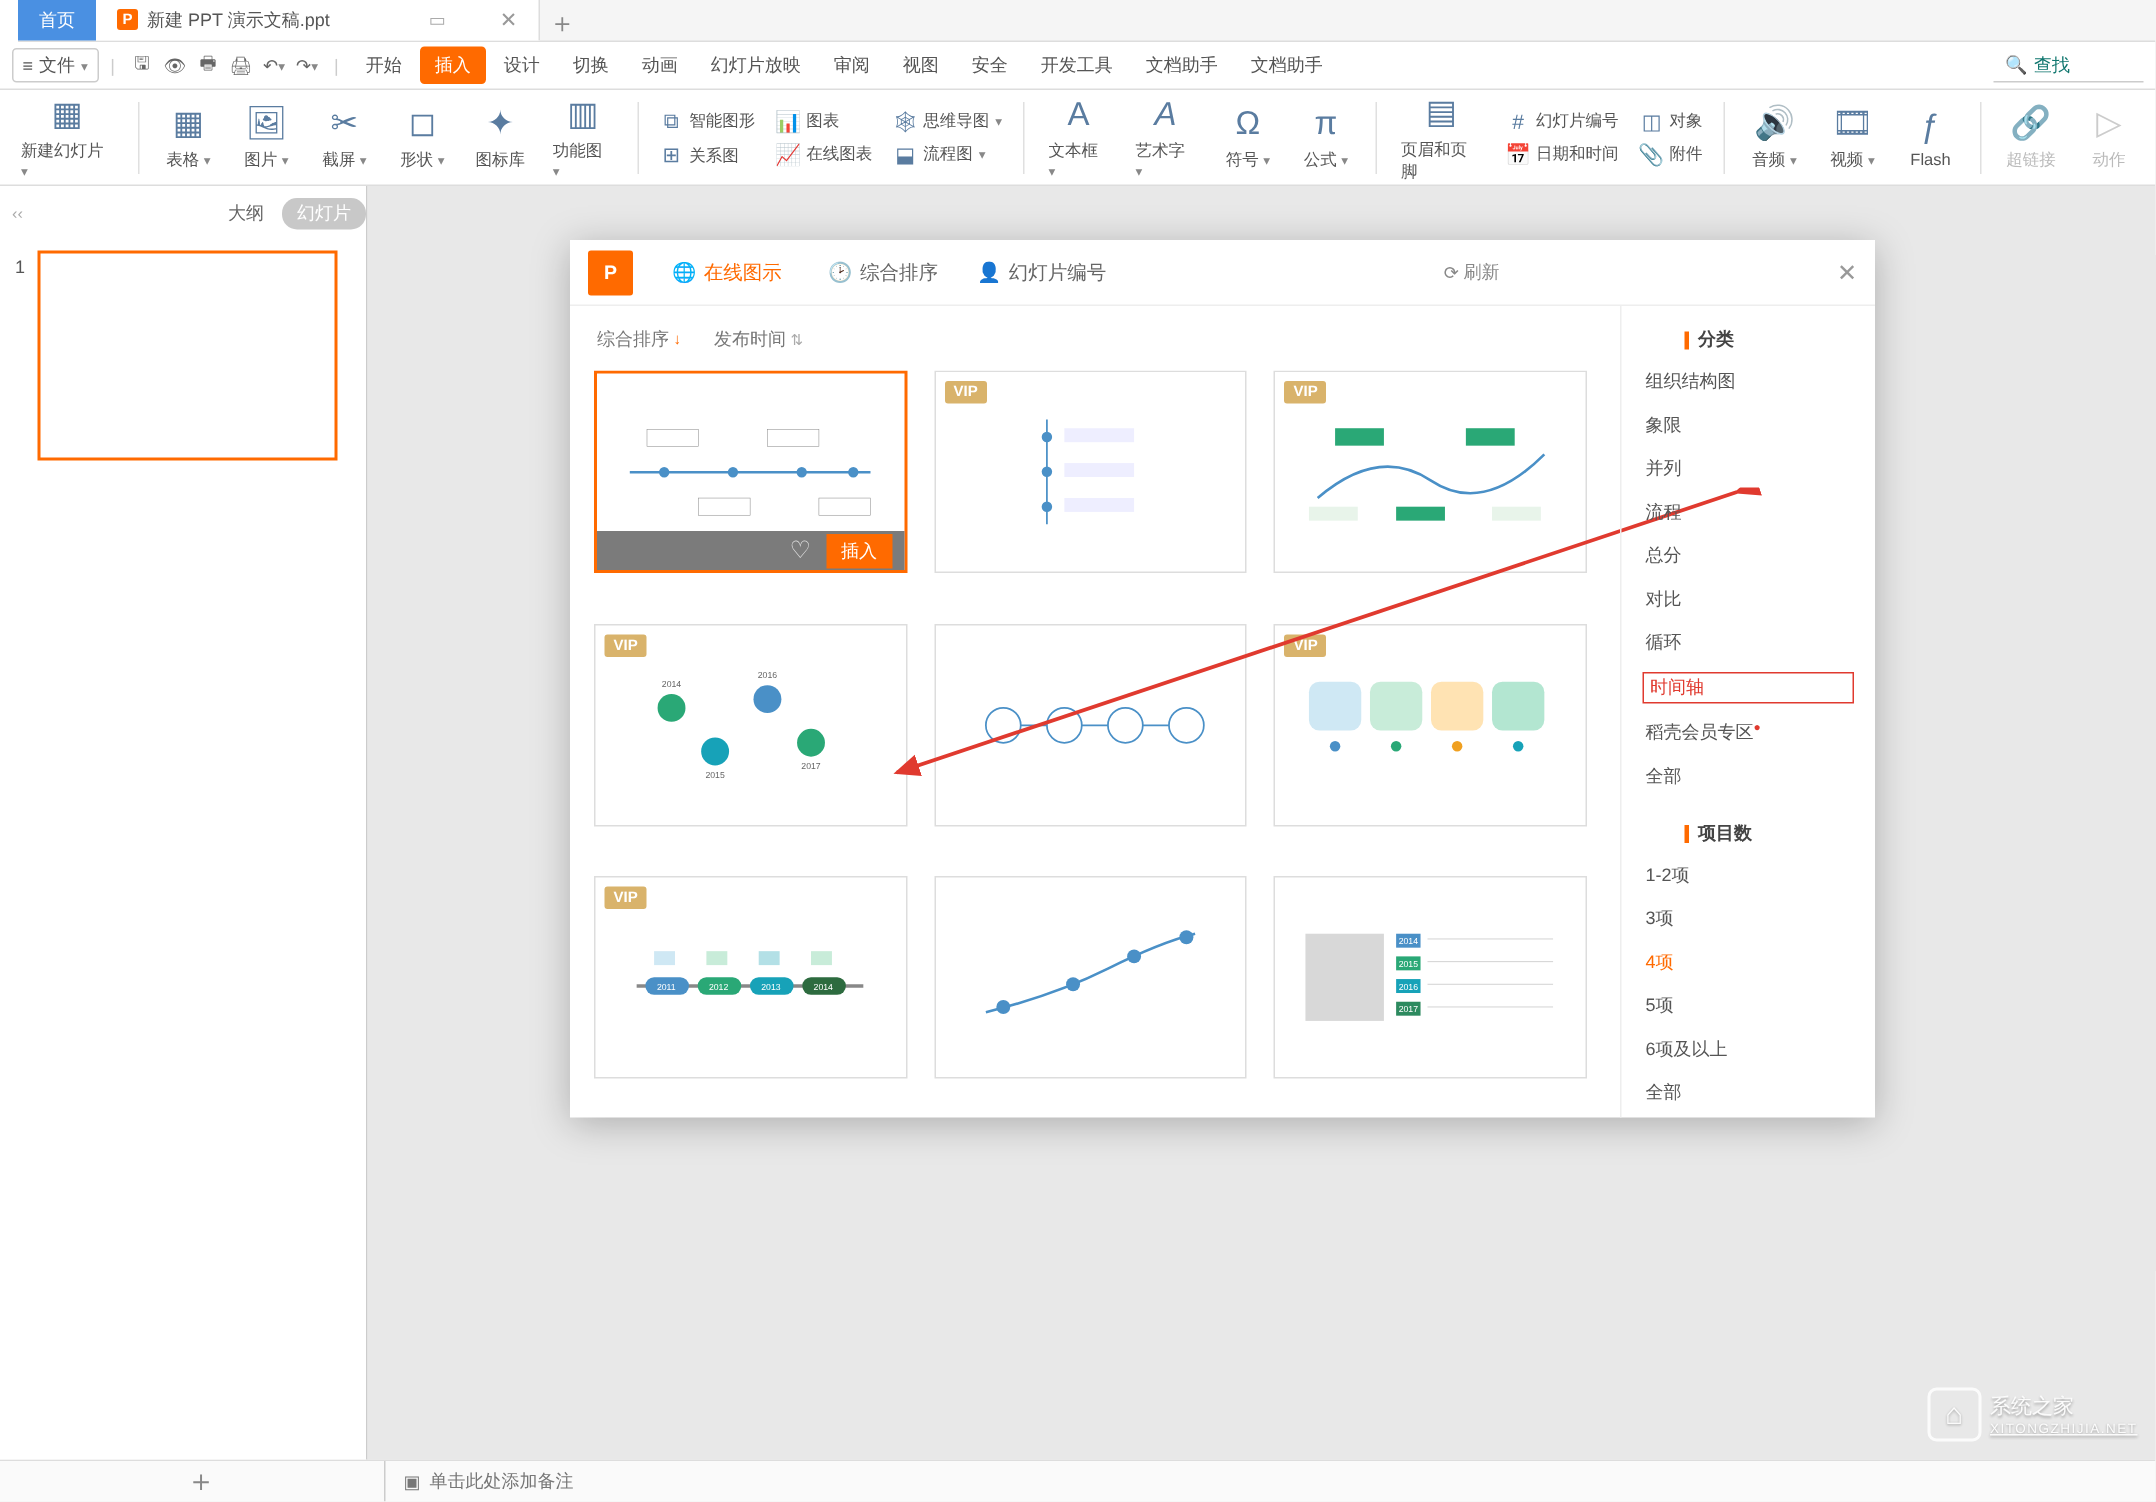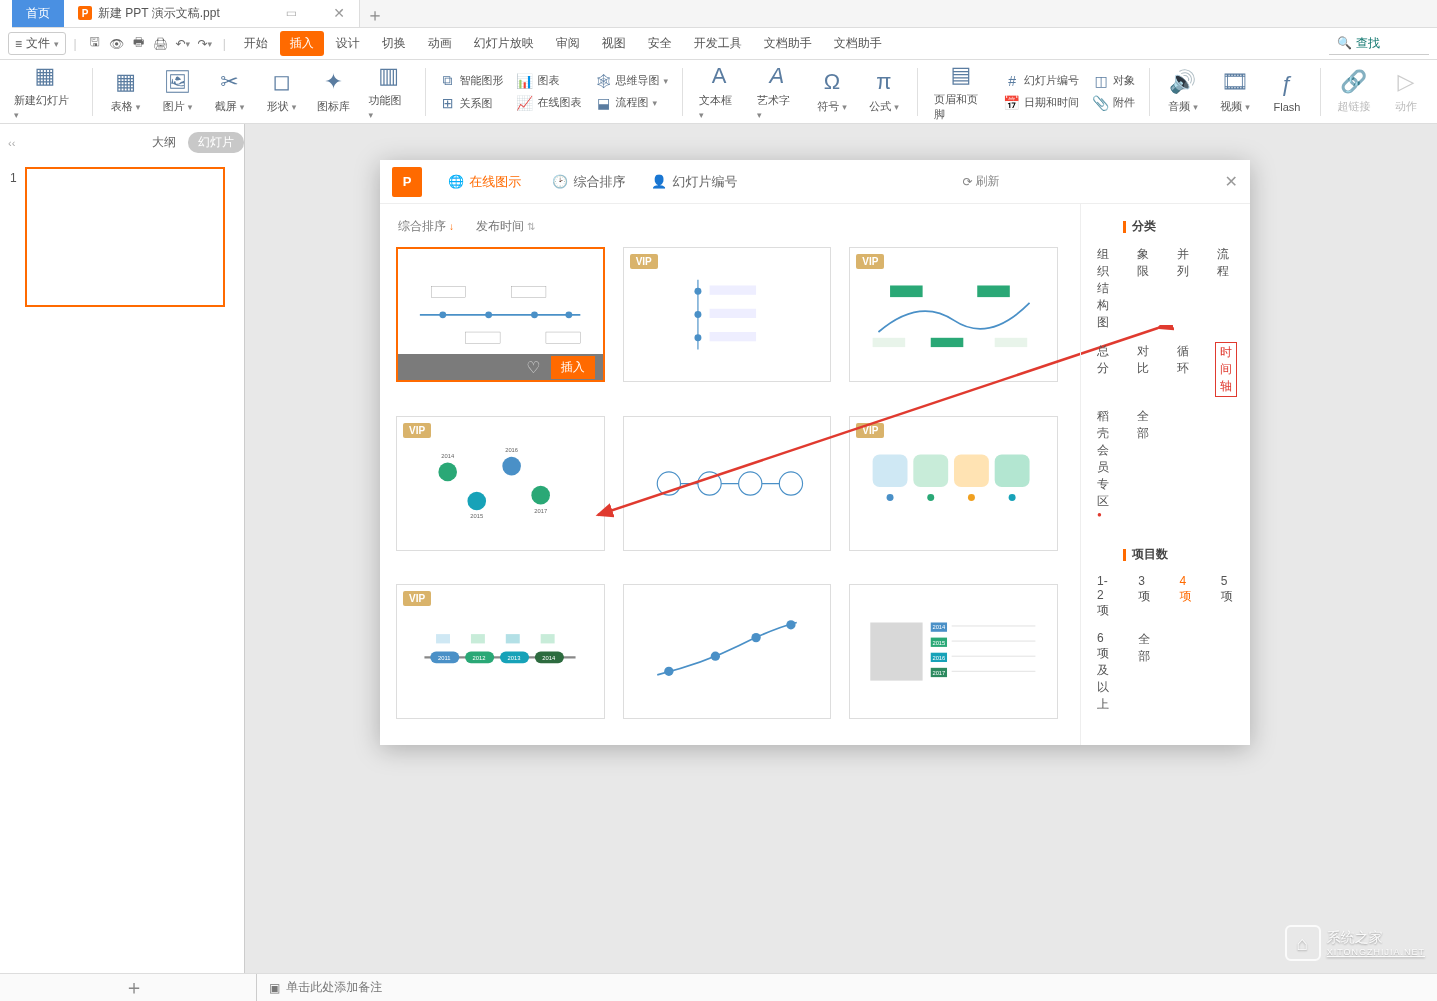--- a/index.html
+++ b/index.html
@@ -77,21 +77,21 @@
 .card-footer .heart { color: #ddd; font-size: 16px; cursor: pointer; }
 .card-footer .insert-btn { background: #ff6a00; color: #fff; font-size: 12px; padding: 3px 10px; cursor: pointer; }
 .thumb-svg { width: 90%; height: 70%; }
 
 .arrow-annotation { position: absolute; pointer-events: none; }
 
 .panel-side { width: 170px; border-left: 1px solid #eee; padding: 14px 14px; font-size: 12px; color: #555; overflow-y: auto; position: relative; }
 .side-scroll-track { position: absolute; left: -5px; top: 14px; width: 5px; height: 140px; background: #d0d0d0; border-radius: 3px; }
 .side-section-title { display: flex; align-items: center; gap: 6px; font-weight: bold; margin-bottom: 10px; color: #444; padding-left: 28px; }
 .side-section-title::before { content: ""; width: 3px; height: 12px; background: #ff6a00; display: inline-block; }
-.side-grid { display: grid; grid-template-columns: 1fr 1fr 1fr 1fr; gap: 10px 24px; margin-bottom: 20px; }
+.side-grid { display: grid; grid-template-columns: 1fr; gap: 10px 12px; margin-bottom: 20px; }
 .side-item { cursor: pointer; padding: 1px 2px; }
 .side-item.hl { color: #ff6a00; }
 .side-item.box { border: 1.5px solid #e03a2f; color: #e03a2f; padding: 1px 4px; }
 .side-item .dot { color: #e03a2f; font-size: 8px; vertical-align: super; }
 
 
 .watermark { position: absolute; right: 12px; bottom: 40px; display: flex; align-items: center; gap: 6px; color: #fff; font-size: 14px; opacity: 0.85; text-shadow: 0 1px 2px rgba(0,0,0,0.4); }
 .watermark .wicon { width: 36px; height: 36px; border: 2px solid #fff; border-radius: 6px; display: flex; align-items: center; justify-content: center; font-size: 20px; }
 .watermark small { font-size: 9px; letter-spacing: 1px; display: block; text-decoration: underline; }
 </style>

